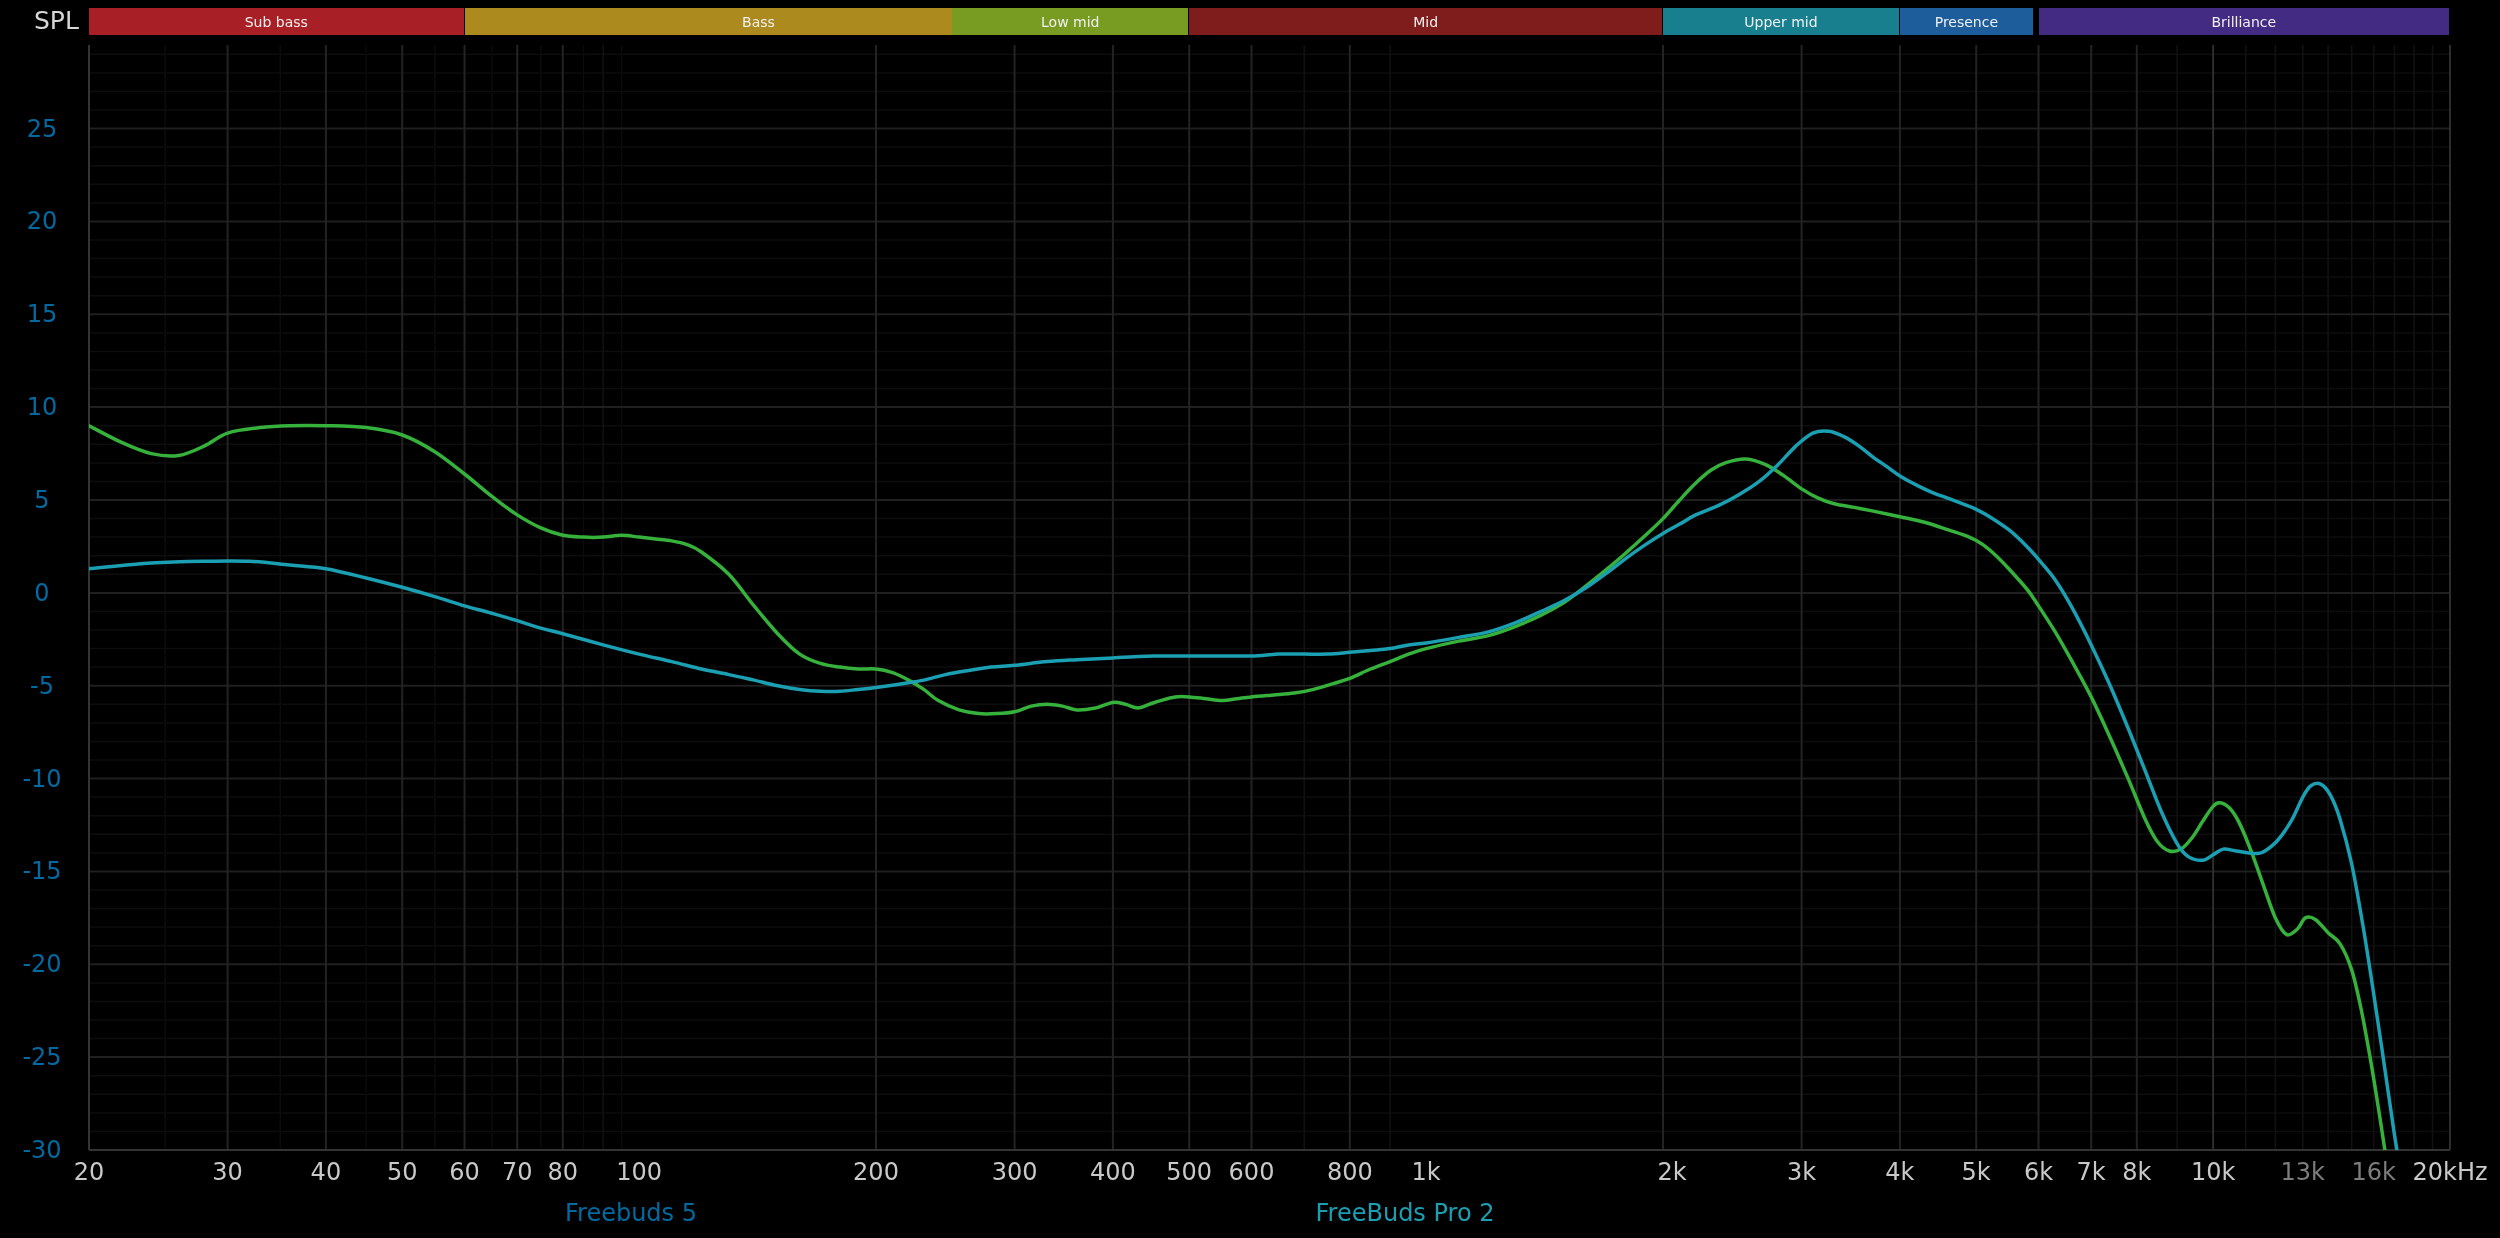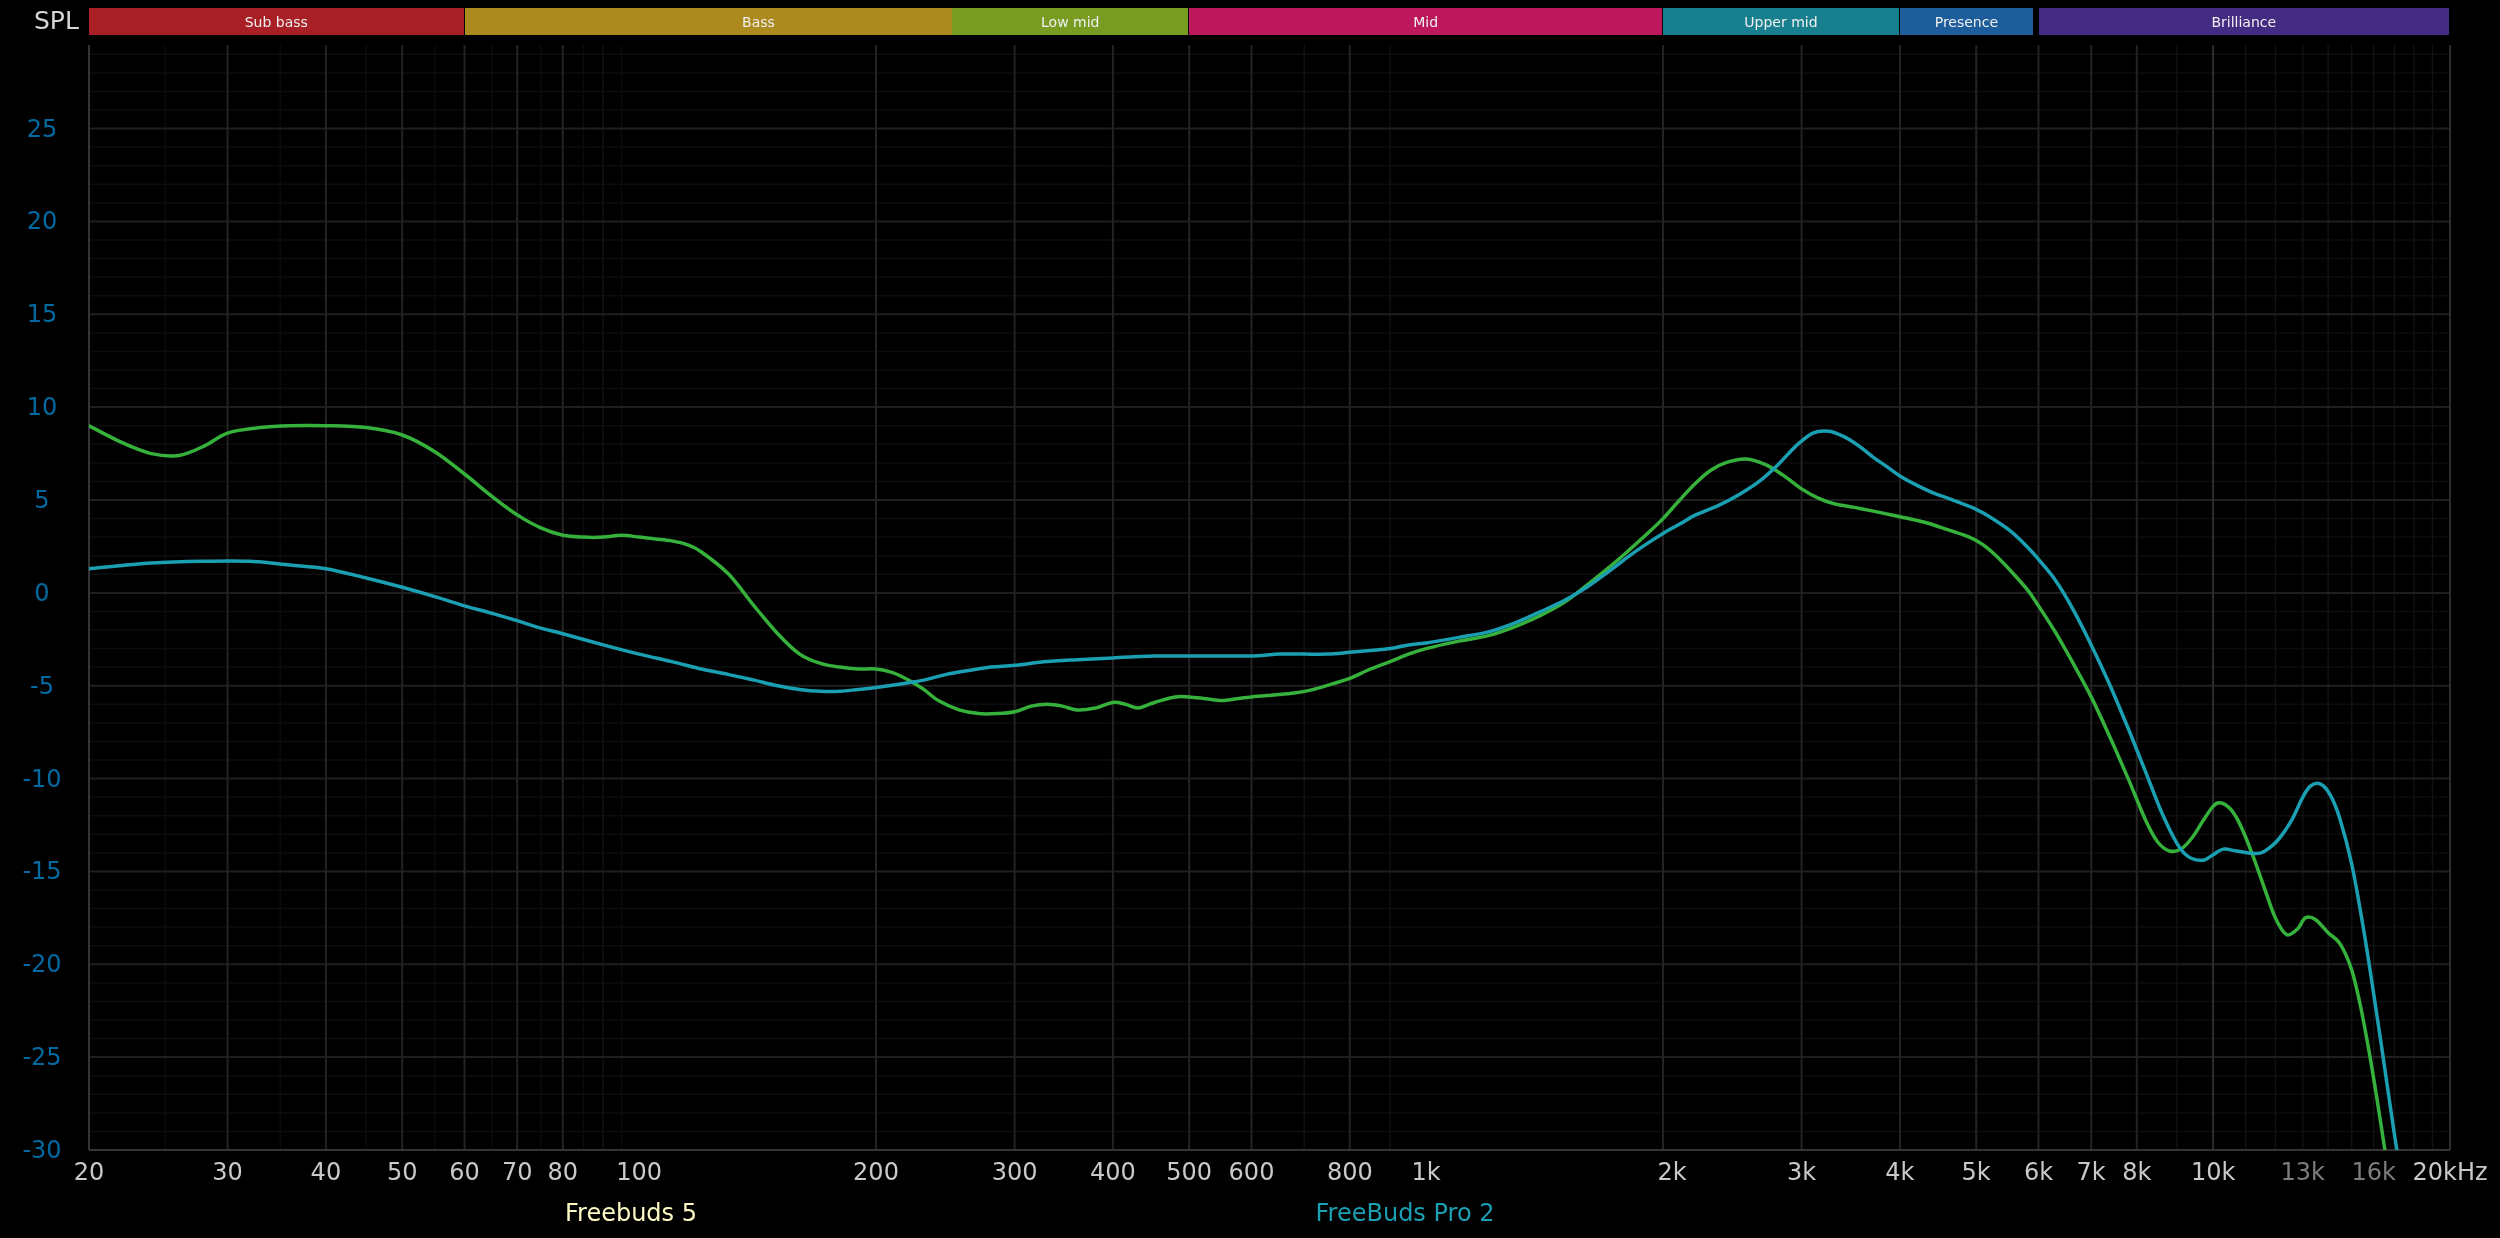--- a/index.html
+++ b/index.html
@@ -26,21 +26,21 @@
   <div id="band-bar">
       <div class="band" style="left: 89px; width: 375.5px; background: rgb(168, 32, 37);">
         <span>Sub bass</span>
       </div>
       <div class="band" style="left: 464.5px; width: 589px; background: rgb(173, 138, 30);">
         <span>Bass</span>
       </div>
       <div class="band" style="left: 952.3px; width: 236.9px; background: rgb(120, 155, 33);">
         <span>Low mid</span>
       </div>
-      <div class="band" style="left: 1189.2px; width: 473.8px; background: #be185d;">
+      <div class="band" style="left: 1189.2px; width: 473.8px; background: #7f1d1d;">
         <span>Mid</span>
       </div>
       <div class="band" style="left: 1663px; width: 236.9px; background: rgb(23, 127, 142);">
         <span>Upper mid</span>
       </div>
       <div class="band" style="left: 1899.9px; width: 134px; background: rgb(29, 93, 156);">
         <span>Presence</span>
       </div>
       <div class="band" style="left: 2038.5px; width: 411.5px; background: rgb(67, 42, 130);">
         <span>Brilliance</span>
@@ -196,16 +196,16 @@
       <div class="xtick" style="left: 1976.2px;">5k</div>
       <div class="xtick" style="left: 2038.5px;">6k</div>
       <div class="xtick" style="left: 2091.2px;">7k</div>
       <div class="xtick" style="left: 2136.8px;">8k</div>
       <div class="xtick" style="left: 2213.1px;">10k</div>
       <div class="xtick muted" style="left: 2302.8px;">13k</div>
       <div class="xtick muted" style="left: 2373.7px;">16k</div>
       <div class="xtick" style="left: 2450px;">20kHz</div>
     </div>
   <div id="legend">
-      <div class="legend-item" style="left: 631px; color: #fef9c3;">Freebuds 5</div>
+      <div class="legend-item" style="left: 631px; color: #0369a1;">Freebuds 5</div>
       <div class="legend-item" style="left: 1405px; color: rgb(27, 159, 179);">FreeBuds Pro 2</div>
     </div>
 </div>
 
 </body></html>

